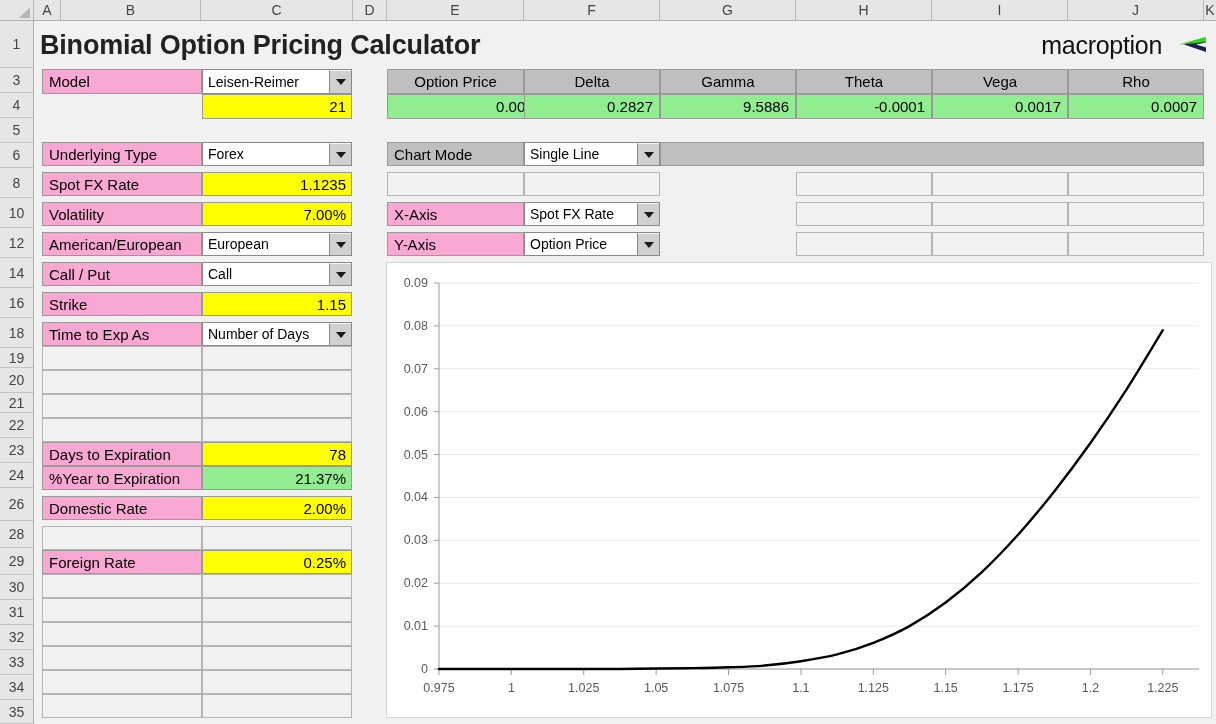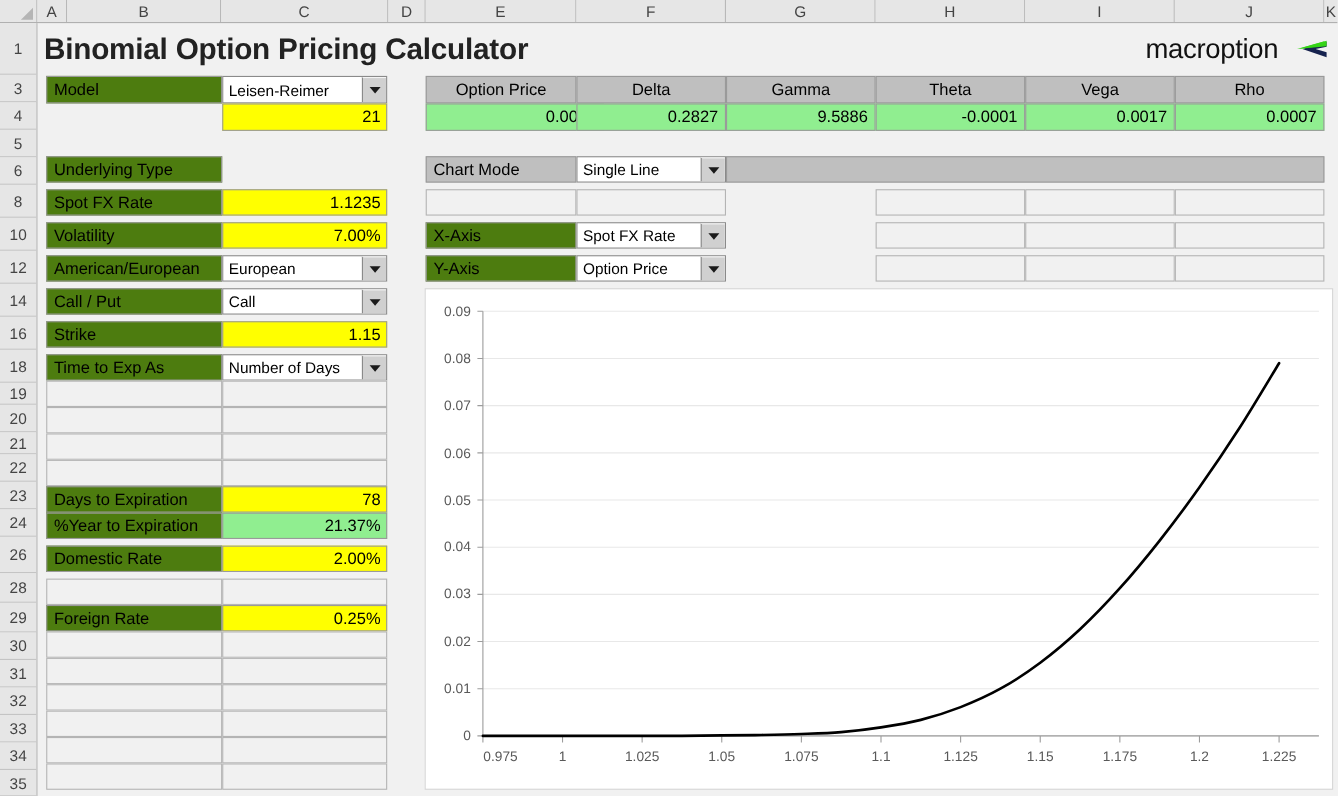--- a/index.html
+++ b/index.html
@@ -51,21 +51,21 @@
   
   .cell {
     position: absolute;
     font-size: 14px;
     color: #000;
     display: flex; align-items: center;
     white-space: nowrap;
     overflow: hidden;
   }
   .lbl {
-    background: #4d7c0f;
+    background: #f9a8d4;
     border: 1px solid #9a9a9a;
     padding-left: 6px;
     font-size: 15px;
   }
   .empty-cell {
     background: #f1f1f1;
     border: 1px solid #b4b4b4;
   }
   .val-yellow {
     background: #ffff00;
@@ -219,20 +219,26 @@
   <div class="cell dropdown" style="left:202px;top:69px;width:150px;height:25px;">
     <span>Leisen-Reimer</span>
     <span class="dd-btn">
         <span class="dd-tri"></span>
       </span>
   </div>
 
   <div class="cell val-yellow" style="left:202px;top:94px;width:150px;height:25px;">21</div>
 
   <div class="cell lbl" style="left:42px;top:142px;width:160px;height:24px;">Underlying Type</div>
+  <div class="cell dropdown" style="left:202px;top:142px;width:150px;height:24px;">
+    <span>Forex</span>
+    <span class="dd-btn">
+        <span class="dd-tri"></span>
+      </span>
+  </div>
 
   <div class="cell lbl" style="left:42px;top:172px;width:160px;height:24px;">Spot FX Rate</div>
   <div class="cell val-yellow" style="left:202px;top:172px;width:150px;height:24px;padding-left:36px;">1.1235</div>
 
   <div class="cell lbl" style="left:42px;top:202px;width:160px;height:24px;">Volatility</div>
   <div class="cell val-yellow" style="left:202px;top:202px;width:150px;height:24px;">7.00%</div>
 
   <div class="cell lbl" style="left:42px;top:232px;width:160px;height:24px;">American/European</div>
   <div class="cell dropdown" style="left:202px;top:232px;width:150px;height:24px;">
     <span>European</span>
@@ -355,21 +361,21 @@
         <div class="ylab" style="top: 320.222px; right: 783px;">0.02</div>
         <div class="ylab" style="top: 277.333px; right: 783px;">0.03</div>
         <div class="ylab" style="top: 234.444px; right: 783px;">0.04</div>
         <div class="ylab" style="top: 191.556px; right: 783px;">0.05</div>
         <div class="ylab" style="top: 148.667px; right: 783px;">0.06</div>
         <div class="ylab" style="top: 105.778px; right: 783px;">0.07</div>
         <div class="ylab" style="top: 62.8889px; right: 783px;">0.08</div>
         <div class="ylab" style="top: 20px; right: 783px;">0.09</div>
       </div>
     <div id="xlabels">
-        <div class="xlab" style="left: 52px; top: 418px; margin-left: 16px;">0.975</div>
+        <div class="xlab" style="left: 52px; top: 418px;">0.975</div>
         <div class="xlab" style="left: 124.381px; top: 418px;">1</div>
         <div class="xlab" style="left: 196.762px; top: 418px;">1.025</div>
         <div class="xlab" style="left: 269.143px; top: 418px;">1.05</div>
         <div class="xlab" style="left: 341.524px; top: 418px;">1.075</div>
         <div class="xlab" style="left: 413.905px; top: 418px;">1.1</div>
         <div class="xlab" style="left: 486.286px; top: 418px;">1.125</div>
         <div class="xlab" style="left: 558.667px; top: 418px;">1.15</div>
         <div class="xlab" style="left: 631.048px; top: 418px;">1.175</div>
         <div class="xlab" style="left: 703.429px; top: 418px;">1.2</div>
         <div class="xlab" style="left: 775.81px; top: 418px;">1.225</div>

